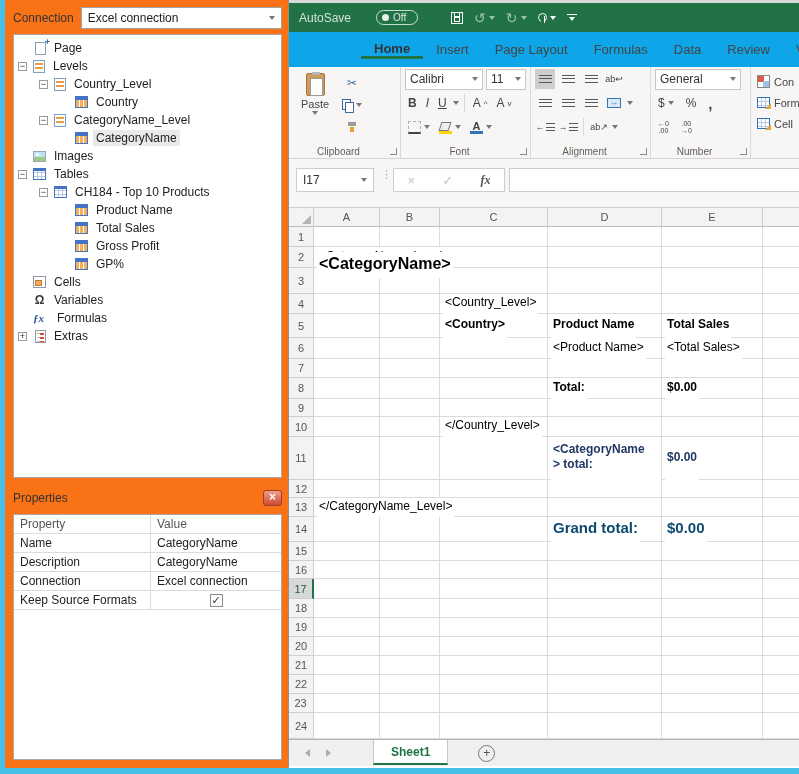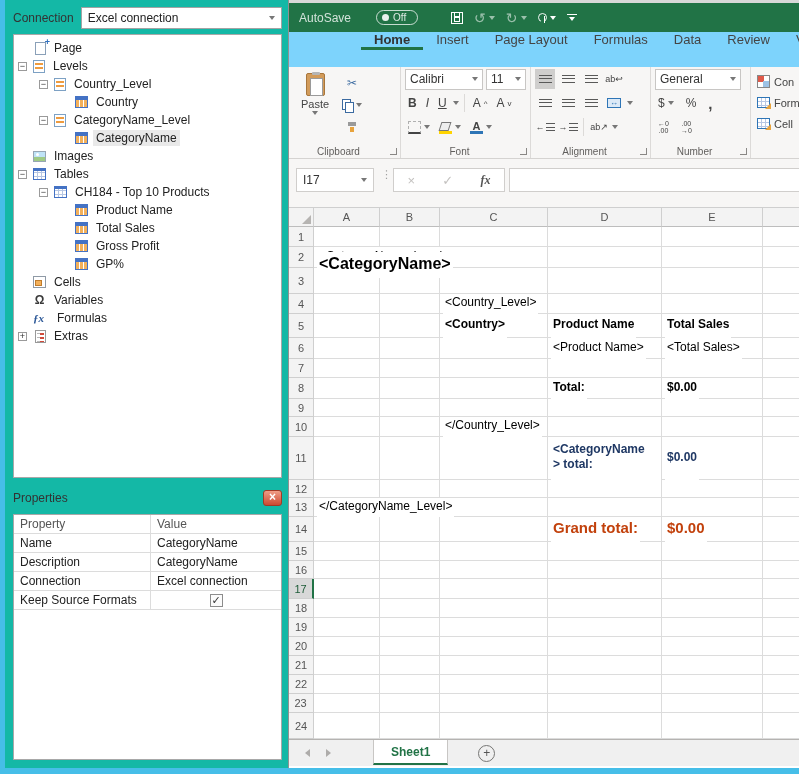--- a/index.html
+++ b/index.html
@@ -5,21 +5,21 @@
   *{box-sizing:border-box}
   html,body{margin:0;padding:0}
   body{width:799px;height:774px;position:relative;overflow:hidden;
        font-family:"Liberation Sans",sans-serif;background:#f0f0f0;font-size:12px;color:#222}
 
   
   .strip-left{position:absolute;left:0;top:0;width:5px;height:774px;background:#46bee8;z-index:9}
   .strip-bottom{position:absolute;left:0;bottom:0;width:799px;height:6px;background:#46bee8;z-index:9}
 
   
-  .designer{position:absolute;left:5px;top:0;width:283px;height:768px;background:#14b8a6}
+  .designer{position:absolute;left:5px;top:0;width:283px;height:768px;background:#f97316}
   .conn-row{position:absolute;top:7px;left:8px;right:6px;height:22px;display:flex;align-items:center;gap:7px}
   .conn-label{color:#333}
   .combo{flex:1;height:22px;background:#fff;border:1px solid #a3a3a3;display:flex;align-items:center;
          padding:0 18px 0 6px;position:relative;color:#222;white-space:nowrap;overflow:hidden}
   .combo .dd{position:absolute;right:6px}
   .dd{width:0;height:0;border-left:3px solid transparent;border-right:3px solid transparent;border-top:4px solid #777}
   .dd.white{border-top-color:#fff}
 
   .tree-box{position:absolute;top:34px;left:8px;right:6px;height:444px;background:#fff;border:1px solid #a8a8a8;
             overflow:hidden;padding-top:4px}
@@ -82,21 +82,21 @@
   .qat{display:flex;align-items:center;gap:11px;margin-left:8px}
   .ic-save{width:12px;height:12px;border:1px solid #fff;position:relative}
   .ic-save::before{content:"";position:absolute;left:2px;right:2px;top:0;height:4px;border:1px solid #fff;border-top:none}
   .ic-save::after{content:"";position:absolute;left:2px;right:2px;bottom:1px;height:4px;border:1px solid #fff}
   .qat .glyph{font-size:14px;line-height:14px;color:rgba(255,255,255,.55)}
   .ic-touch{width:9px;height:9px;border:1.5px solid rgba(255,255,255,.95);border-radius:50%;position:relative}
   .ic-touch::after{content:"";position:absolute;left:2px;top:2px;width:3px;height:7px;background:#217346;border-right:1.5px solid #fff}
   .qat-group{display:flex;align-items:center;gap:3px}
   .ic-more{width:10px;border-top:1px solid #fff;padding-top:2px;display:flex;justify-content:center}
 
-  .tabs-row{height:35px;background:#7dd3fc;display:flex;align-items:flex-start;padding-left:72px;overflow:hidden}
+  .tabs-row{height:35px;background:#0ea5e9;display:flex;align-items:center;padding-left:72px;overflow:hidden}
   .rtab{padding:0 13px;display:flex;align-items:center;color:#444;font-size:13px;white-space:nowrap}
   .rtab.active{color:#333;font-weight:bold;border-bottom:3px solid #217346}
 
   .ribbon{height:92px;background:#f7f6f5;border-bottom:1px solid #d5d3d1;display:flex;position:relative;overflow:hidden}
   .rgroup{position:relative;border-right:1px solid #dcdad8;height:100%;flex:none}
   .group-label{position:absolute;bottom:1px;left:0;right:12px;text-align:center;font-size:10px;color:#605e5c;white-space:nowrap}
   .launcher{position:absolute;bottom:3px;right:3px;width:7px;height:7px;border-right:1px solid #8a8886;border-bottom:1px solid #8a8886}
   .rbtn{display:flex;align-items:center;justify-content:center;color:#444}
   .mini{height:22px;gap:3px;padding:0 3px}
   .rlabel{font-size:11px;color:#444}
@@ -177,21 +177,21 @@
   .grow{display:flex}
   .rhdr{flex:none;width:25px;background:#f3f3f3;border-right:1px solid #cfcfcf;border-bottom:1px solid #cfcfcf;
         font-size:11px;color:#555;display:flex;align-items:center;justify-content:center}
   .rhdr.active{background:#d8d8d8;border-right:2px solid #217346;color:#1d5b37}
   .gcell{flex:none;border-right:1px solid #dcdcdc;border-bottom:1px solid #dcdcdc;background:#fff}
   .cell-text{position:absolute;z-index:2;font-size:12px;color:#000;background:#fff;padding:0 2px;white-space:nowrap}
   .cell-text.bold{font-weight:bold}
   .cell-text.big{font-size:16px}
   .cell-text.lg{font-size:15px}
   .cell-text.navy{color:#1f3864}
-  .cell-text.blue{color:#c2410c}
+  .cell-text.blue{color:#0c4a6e}
   .cell-text.wrap{white-space:pre-line;line-height:15px !important;padding-top:5px;width:110px}
 
   
   .tabbar{height:27px;background:#f0f0f0;border-top:1px solid #b5b3b1;display:flex;align-items:center;padding-left:16px;position:relative}
   .nav-tri{width:0;height:0;border-top:4px solid transparent;border-bottom:4px solid transparent}
   .nav-tri.left{border-right:5px solid #aeacaa;margin-right:16px}
   .nav-tri.right{border-left:5px solid #aeacaa;margin-right:0}
   .stab{margin-left:42px;align-self:flex-start;height:25px;padding:0 17px;display:flex;align-items:center;background:#fff;
         border-left:1px solid #c8c6c4;border-right:1px solid #c8c6c4;border-bottom:2px solid #217346;
         font-weight:bold;color:#217346;font-size:12px}

